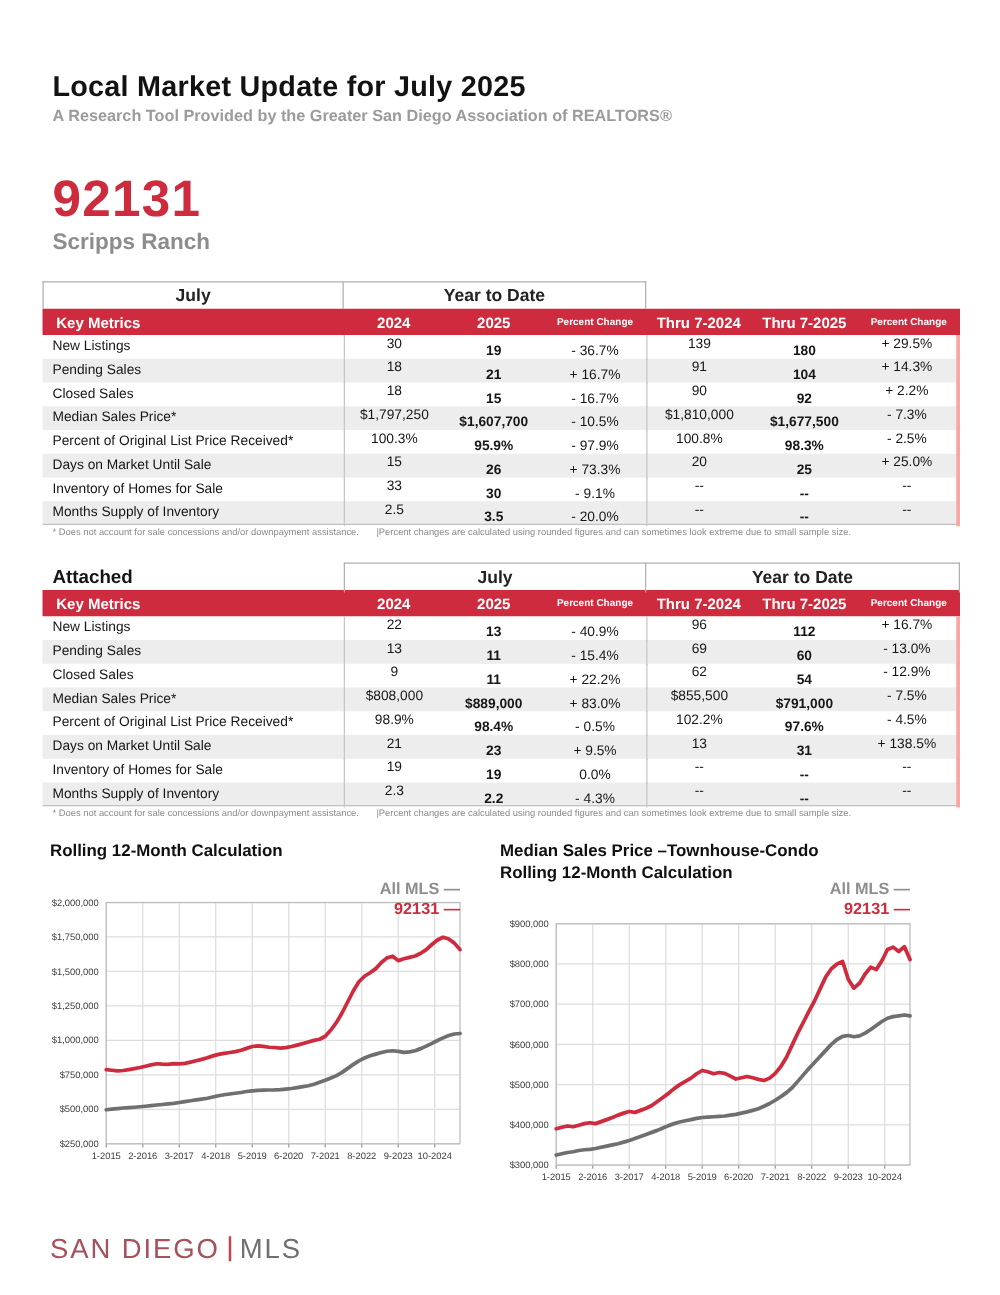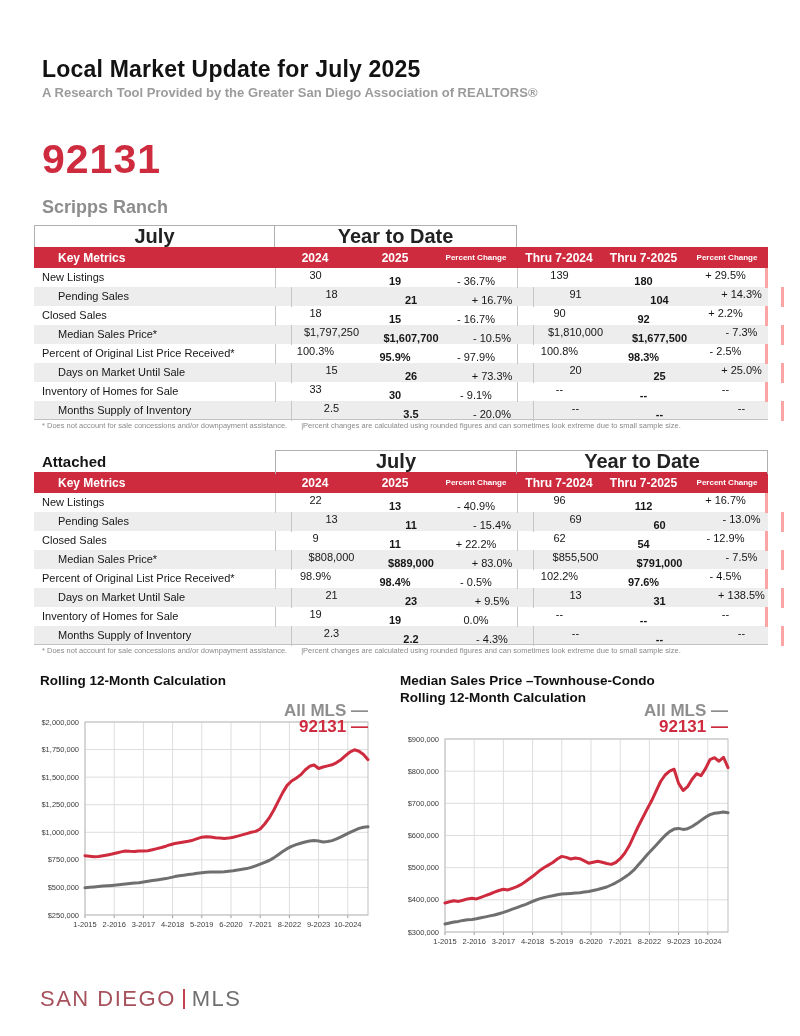--- a/index.html
+++ b/index.html
@@ -3,56 +3,56 @@
 <meta charset="utf-8">
 <style>
   html,body{margin:0;padding:0;background:#fff;}
   .page{position:relative;width:800px;height:1036px;background:#ffffff;overflow:hidden;
         font-family:"Liberation Sans",sans-serif;color:#161616;}
 
   .title{position:absolute;left:42px;top:56px;font-size:23px;font-weight:bold;color:#121212;letter-spacing:.2px;}
   .subtitle{position:absolute;left:42px;top:85px;font-size:13px;font-weight:bold;color:#9b9b9b;}
 
   .zip{position:absolute;left:42px;top:136px;font-size:41px;font-weight:bold;color:#ce2b3e;letter-spacing:1px;}
-  .areaname{position:absolute;left:42px;top:197px;font-size:18px;font-weight:bold;color:#8d8d8d;}
+  .areaname{position:absolute;left:42px;top:183px;font-size:18px;font-weight:bold;color:#8d8d8d;}
 
   .mtable{position:absolute;left:34px;width:734px;}
   #table-0{top:225px;} #table-1{top:450px;}
 
   .t-gh{display:grid;grid-template-columns:241px 242px 251px;height:22px;}
   .t-title{font-size:15px;font-weight:bold;color:#141414;padding-left:8px;line-height:24px;}
   .t-group{border:1px solid #b0b0b0;border-bottom:none;box-sizing:border-box;text-align:center;
-           font-size:20px;font-weight:bold;color:#222;line-height:21px;}
+           font-size:14px;font-weight:bold;color:#222;line-height:21px;}
   .t-group + .t-group{border-left:none;}
 
   .t-bar{display:grid;grid-template-columns:241px 80px 80px 82px 84px 85px 82px;height:21px;
          background:#ce2b3e;color:#fff;align-items:center;}
-  .t-bar-metric{font-size:12px;font-weight:bold;padding-left:24px;}
+  .t-bar-metric{font-size:12px;font-weight:bold;padding-left:11px;}
   .t-bar-col{font-size:12px;font-weight:bold;text-align:center;}
   .t-bar-col.sm{font-size:8px;}
 
   .t-row{display:grid;grid-template-columns:241px 80px 80px 82px 84px 85px 82px;height:19px;box-sizing:border-box;}
-  .t-row.alt{background:#ededed;padding-left:16px;}
+  .t-row.alt{background:#ededed;}
   .t-row:last-child{border-bottom:1px solid #c2c2c2;}
   .t-metric{font-size:11px;line-height:19px;padding-left:8px;white-space:nowrap;}
   .t-val{font-size:11px;text-align:center;box-sizing:border-box;}
   .t-val.hi{padding-top:1px;line-height:13px;}
   .t-val.lo{padding-top:7px;line-height:13px;}
   .t-val.b{font-weight:bold;}
   .t-row .c0,.t-row .c3{border-left:1px solid #c6c6c6;}
   .t-row .c5{border-right:3px solid #fca5a5;}
 
   .fnote{position:absolute;left:42px;font-size:7.5px;color:#8a8a8a;white-space:nowrap;}
   #fnote-0{top:421px;} #fnote-1{top:646px;}
   .fnote span{margin-right:14px;}
 
   .chart-block{position:absolute;top:672px;width:334px;}
   #chartL{left:40px;} #chartR{left:400px;}
   .chart-title{font-size:13.5px;font-weight:bold;color:#101010;line-height:17px;}
-  .legend{position:absolute;right:6px;top:31px;text-align:right;font-size:17px;font-weight:bold;line-height:16px;}
+  .legend{position:absolute;right:6px;top:31px;text-align:right;font-size:13px;font-weight:bold;line-height:16px;}
   .leg-all{color:#8e8e8e;} .leg-zip{color:#ce2b3e;}
   .plot{margin-top:14px;}
   #chartL .plot{margin-top:27px;}
   #chartR .plot{margin-top:27px;}
 
   .logo{position:absolute;left:40px;top:986px;font-size:22px;color:#a6515c;letter-spacing:1.5px;white-space:nowrap;}
   .logo .mls{color:#6f6f6f;}
   .logo .bar{display:inline-block;width:2px;height:20px;background:#c24250;margin:0 7px;vertical-align:-3px;}
   .credit{position:absolute;left:200px;top:1002px;font-size:8.5px;color:#5a5a5a;}
 </style>

